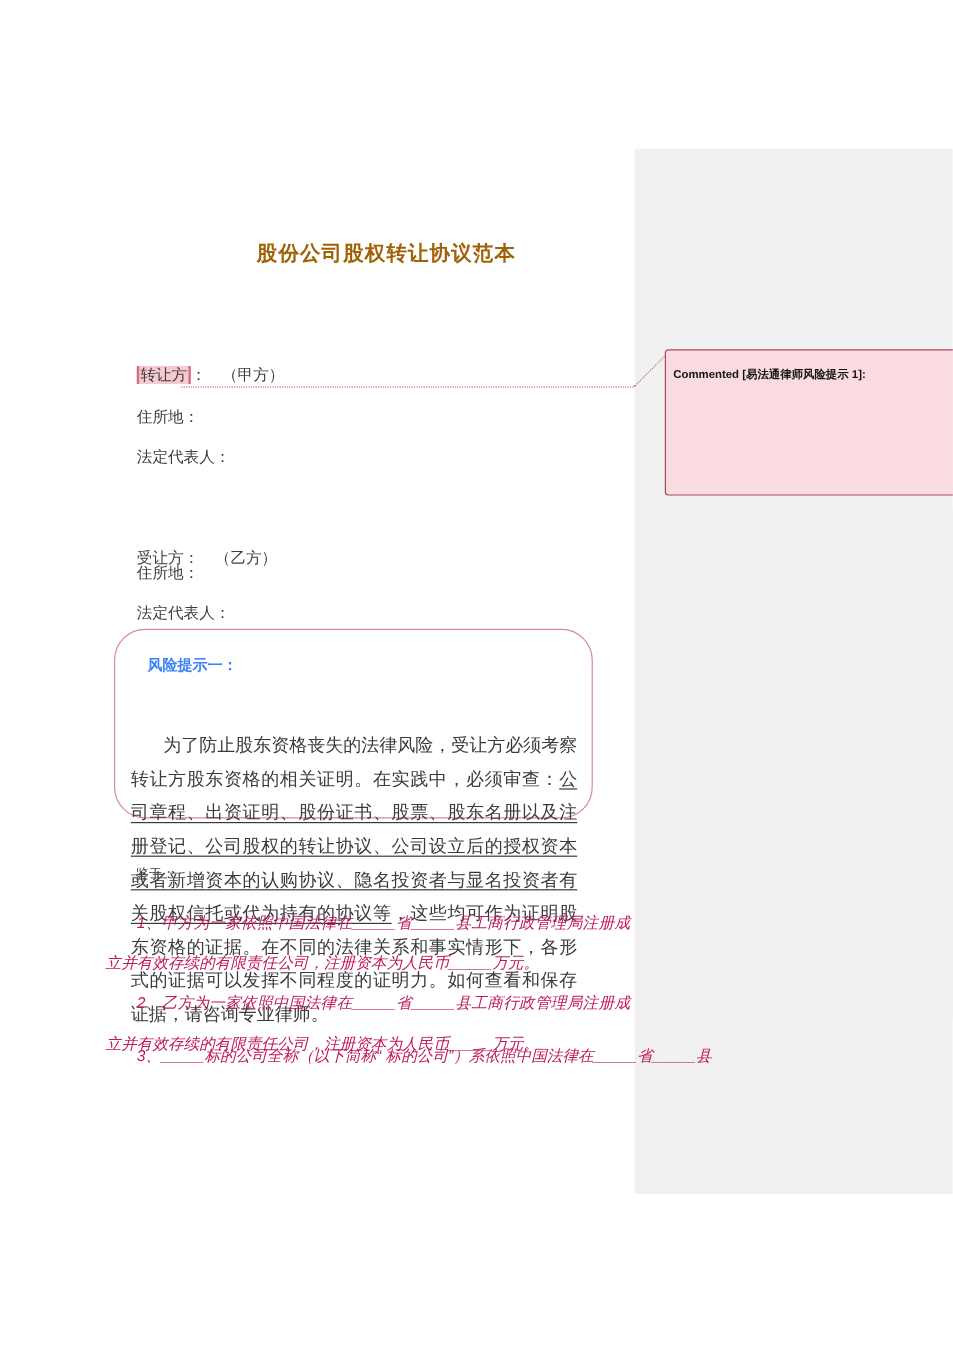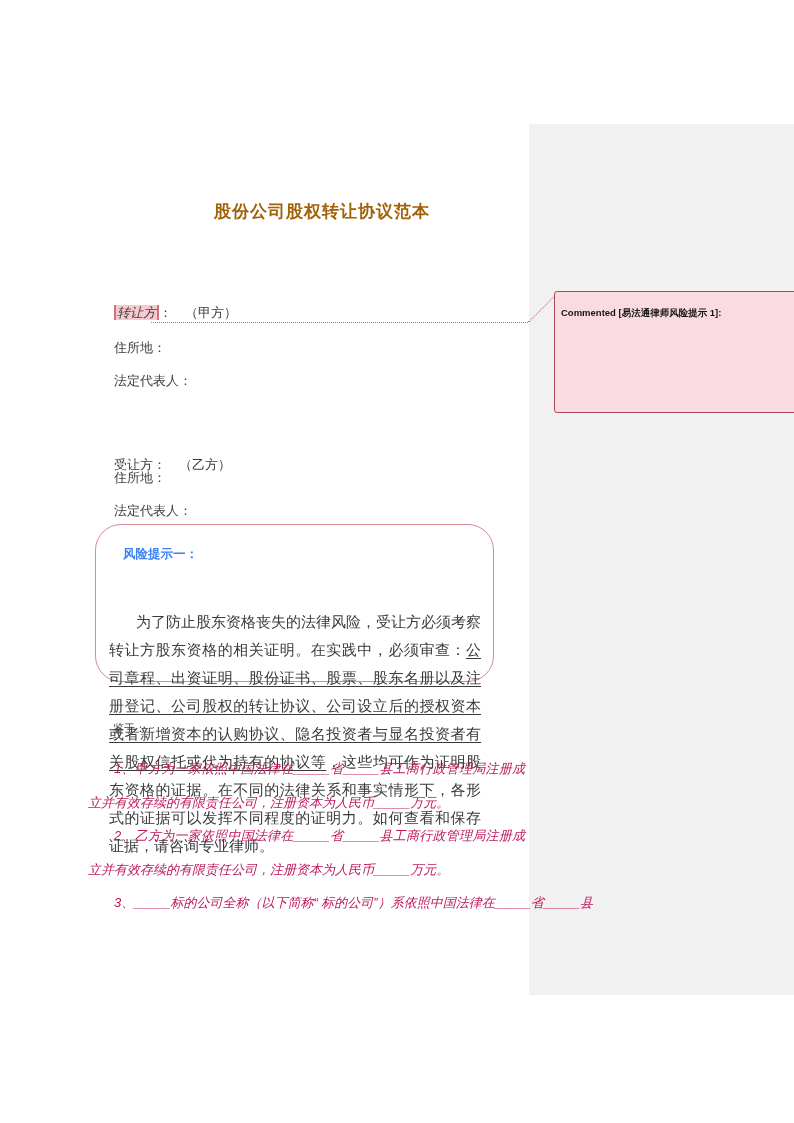--- a/index.html
+++ b/index.html
@@ -25,21 +25,20 @@
     font-size:17px; font-weight:bold; color:#a16207;
     letter-spacing:1px; white-space:nowrap;
   }
   .doc-line { font-size:13px; white-space:nowrap; color:#3d3d3d; }
 
   .anchor-highlight {
     background:#f7cad1;
     border-left:2px solid #d5707e;
     border-right:2px solid #d5707e;
     padding:0 1px;
-    font-style:italic;
   }
 
   .comment-underline {
     left:151px; top:322px; width:377px; height:0;
     border-top:1px dotted #c96c78;
   }
   .comment-diagonal {
     left:528px; top:322px; width:38px; height:0;
     border-top:1px dotted #c96c78;
     transform:rotate(-45deg); transform-origin:0 0;
@@ -66,21 +65,21 @@
   .risk-body .u { text-decoration:underline; text-underline-offset:3px; }
 
   .whereas-heading { left:113px; top:721px; font-size:11px; }
   .whereas-item {
     left:88px; width:437px;
     font-size:13px; line-height:33.5px;
     text-align:justify; text-indent:2em; color:#be185d;font-style:italic;
   }
   .item1 { top:752px; }
   .item2 { top:819px; }
-  .item3 { top:886px; text-align:center; white-space:nowrap; }
+  .item3 { top:863px; text-align:center; white-space:nowrap; }
 
   
   .comment-box {
     left:554px; top:291px; width:256px; height:122px;
     background:#fbdbe2;
     border:1px solid #ad4a57;
     border-radius:3px;
     padding:14px 6px 2px 6px;
   }
   .comment-header {

